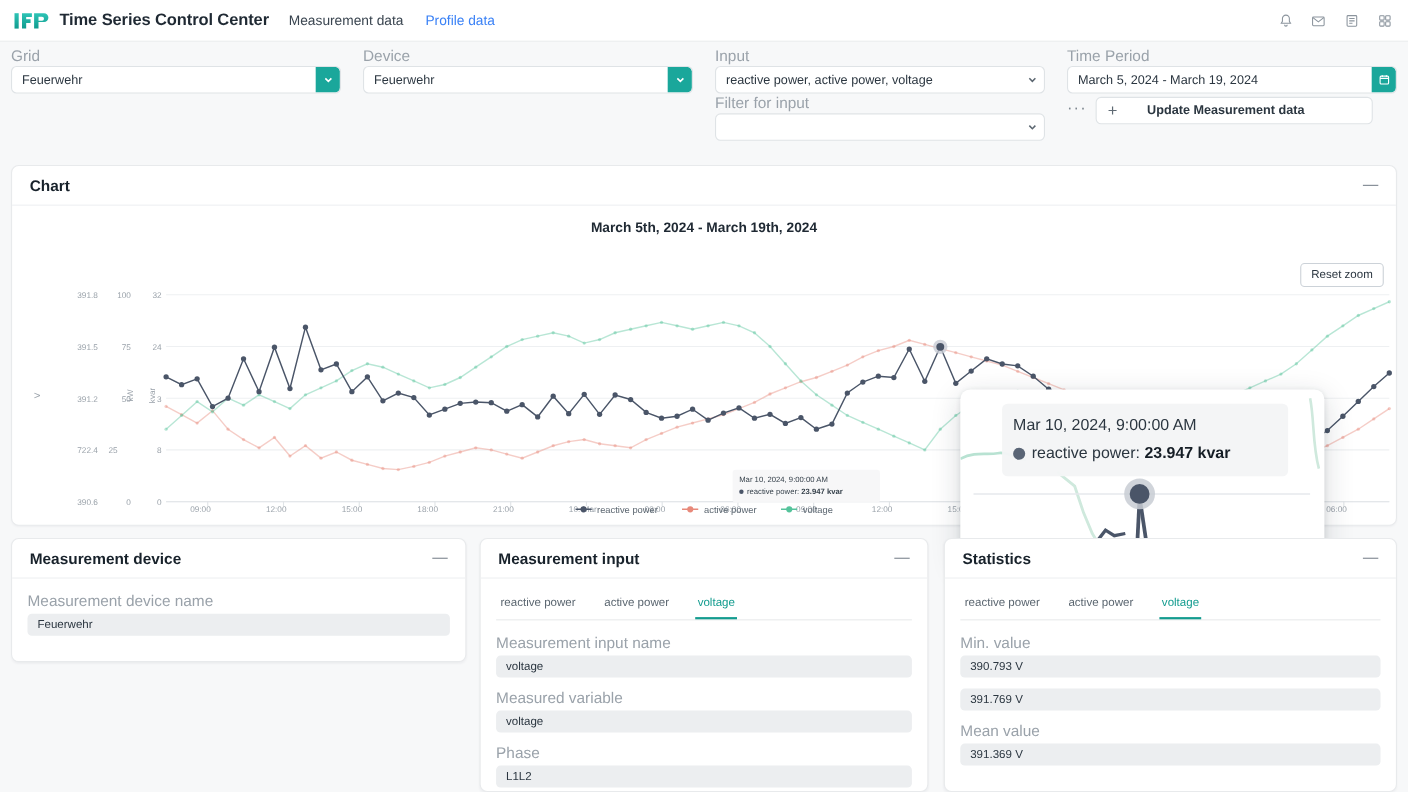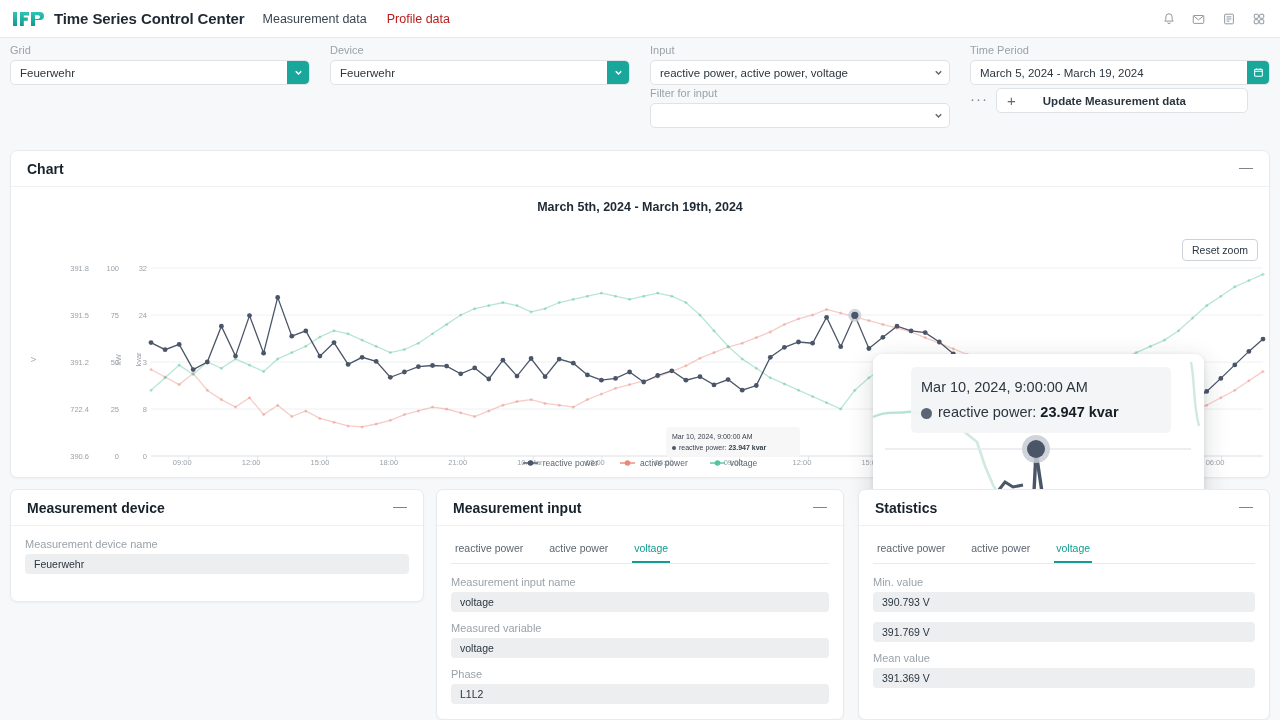--- a/index.html
+++ b/index.html
@@ -17,21 +17,21 @@
     border-bottom: 1px solid #e8eaec;
     padding: 0 12px;
     position: relative;
   }
   .logo { width: 34px; height: 22px; display:flex; align-items:center; justify-content:center; margin-right: 8px;}
   .app-title {
     font-size: 15px; font-weight: bold; color: #1f2933;
     letter-spacing: -0.1px; margin-right: 18px;
   }
   .navlink { font-size: 12.5px; color: #3a4550; margin-right: 20px; cursor: pointer; }
-  .navlink.muted { color: #b91c1c; }
+  .navlink.muted { color: #3b82f6; }
   .topicons { position:absolute; right: 14px; top:0; bottom:0; display:flex; align-items:center; gap: 15px; }
   .ticon { width: 15px; height: 15px; color:#8b949d; display:flex; align-items:center; justify-content:center;}
 
   
   .filterbar {
     position: relative; height: 92px; padding: 6px 10px 0 10px;
     background: #f7f8f9;
   }
   .fld { position: absolute; }
   .fld-label { font-size: 9.5px; color: #9aa2aa; margin-bottom: 3px; line-height: 11px;}
@@ -109,21 +109,21 @@
     font-size: 14.5px; color:#2b3640; line-height: 25px;
   }
   .lens-tip .v { font-weight: bold; color:#151d25;}
   .dotl { display:inline-block; width:11px; height:11px; border-radius:50%; background:#5a6576; margin-right:6px; vertical-align: middle;}
 
   
   .b1 { position:absolute; left: 10px; top: 489px; width: 414px; height: 113px;}
   .b2 { position:absolute; left: 436px; top: 489px; width: 408px; height: 231px;}
   .b3 { position:absolute; left: 858px; top: 489px; width: 412px; height: 231px;}
   .pad { padding: 12px 14px 0 14px; }
-  .fl { font-size: 11px; color:#9aa2aa; margin-bottom: 4px; }
+  .fl { font-size: 14px; color:#9aa2aa; margin-bottom: 4px; }
   .fv {
     height: 20px; background:#eceef0; border-radius: 4px;
     font-size: 10.5px; color:#2b3640; display:flex; align-items:center;
     padding-left: 9px; margin-bottom: 10px;
   }
   .tabs { display:flex; gap: 22px; border-bottom: 1px solid #e8eaec; padding: 0 0 0 2px; margin: 0 0 12px 0;}
   .tab { font-size: 10.5px; color:#5b6670; padding: 6px 2px 7px 2px; cursor:pointer; }
   .tab.active { color:#139c8f; border-bottom: 2px solid #139c8f; font-weight: normal;}
   .tabwrap{ padding: 10px 14px 0 14px;}
 </style>
@@ -263,21 +263,21 @@
         <div class="ylab" style="left: 38px; width: 40px; top: 77px;">391.8</div>
         <div class="ylab" style="left: 38px; width: 40px; top: 124px;">391.5</div>
         <div class="ylab" style="left: 38px; width: 40px; top: 171px;">391.2</div>
         <div class="ylab" style="left: 38px; width: 40px; top: 218px;">722.4</div>
         <div class="ylab" style="left: 38px; width: 40px; top: 265px;">390.6</div>
       </div>
     <div id="yaxis-kw">
         <div class="ylab" style="left: 78px; width: 30px; top: 77px;">100</div>
         <div class="ylab" style="left: 78px; width: 30px; top: 124px; text-align: right;">75</div>
         <div class="ylab" style="left: 78px; width: 30px; top: 171px;">50</div>
-        <div class="ylab" style="left: 78px; width: 30px; top: 218px;">25</div>
+        <div class="ylab" style="left: 78px; width: 18px; top: 218px;">25</div>
         <div class="ylab" style="left: 78px; width: 30px; top: 265px;">0</div>
       </div>
     <div id="yaxis-kvar">
         <div class="ylab" style="left: 112px; width: 24px; top: 77px;">32</div>
         <div class="ylab" style="left: 112px; width: 24px; top: 124px;">24</div>
         <div class="ylab" style="left: 112px; width: 24px; top: 171px;">3</div>
         <div class="ylab" style="left: 112px; width: 24px; top: 218px;">8</div>
         <div class="ylab" style="left: 112px; width: 24px; top: 265px;">0</div>
       </div>
     <div class="yunit" style="left:20px; top:168px;">V</div>

